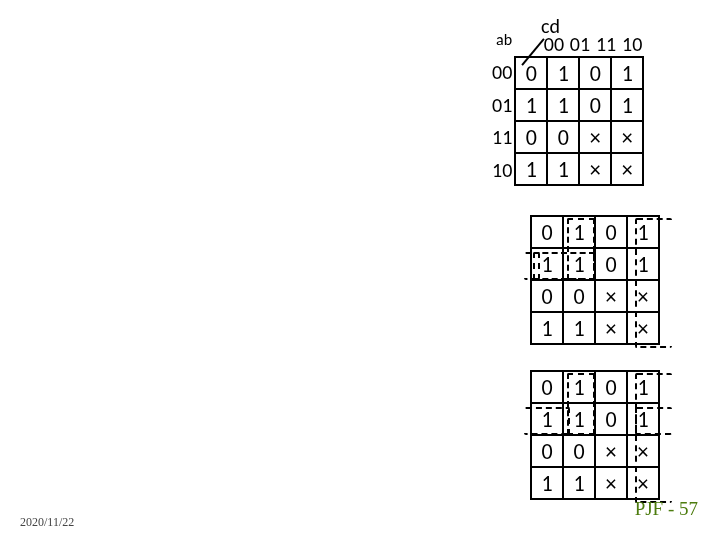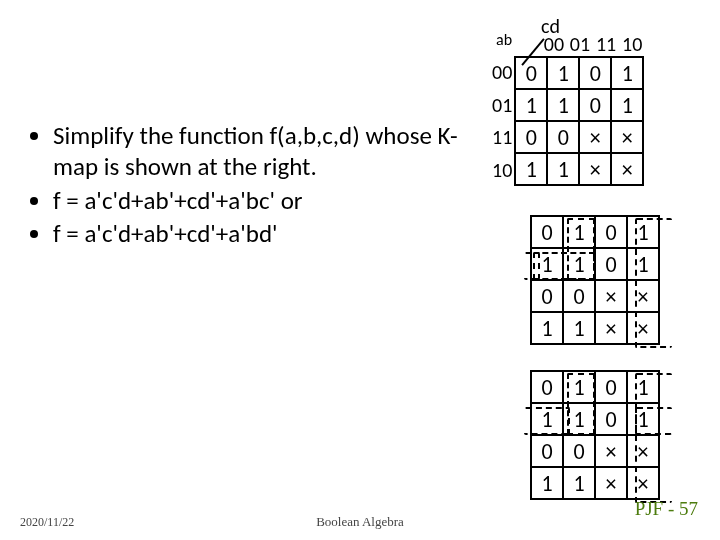--- a/index.html
+++ b/index.html
@@ -26,27 +26,20 @@
   .cd{font-size:20px}
   .diag{display:inline-block;transform:rotate(-50deg);width:34px;border-top:2px solid #000}
 
   .dbox{position:absolute;border:2px dashed #000;border-radius:2px;pointer-events:none}
 </style>
 </head>
 <body>
 <div class="slide">
 
 
-<div class="bullets">
-  <ul>
-    <li>Simplify the function f(a,b,c,d) whose K-map is shown at the right.</li>
-    <li>f = a'c'd+ab'+cd'+a'bc' or</li>
-    <li>f = a'c'd+ab'+cd'+a'bd'</li>
-  </ul>
-</div>
 
 <div class="kmap1">
   <div style="position:relative;height:40px">
     <span class="cd" style="position:absolute;left:51px;top:-2px">cd</span>
     <span class="ab" style="position:absolute;left:6px;top:14px">ab</span>
     <span style="position:absolute;left:26px;top:22px"><span class="diag"></span></span>
     <table class="hdrtab" style="position:absolute;left:50px;top:16px">
       <tbody>
             <tr>
         <td style="width:30px">00</td>
@@ -177,16 +170,15 @@
     </tbody>
         </table>
     <div class="dbox" style="left:37px;top:3px;width:24px;height:58px"></div>
     <div class="dbox" style="left:-6px;top:37px;width:44px;height:24px;border-left:none"></div>
     <div class="dbox" style="left:105px;top:37px;width:35px;height:24px;border-right:none"></div>
     <div class="dbox" style="left:105px;top:3px;width:35px;height:126px;border-right:none"></div>
   </div>
 </div>
 
 <div class="footer-date">2020/11/22</div>
-<div class="footer-title">Boolean Algebra</div>
 <div class="footer-pg">PJF - 57</div>
 
 </div>
 
 </body></html>

